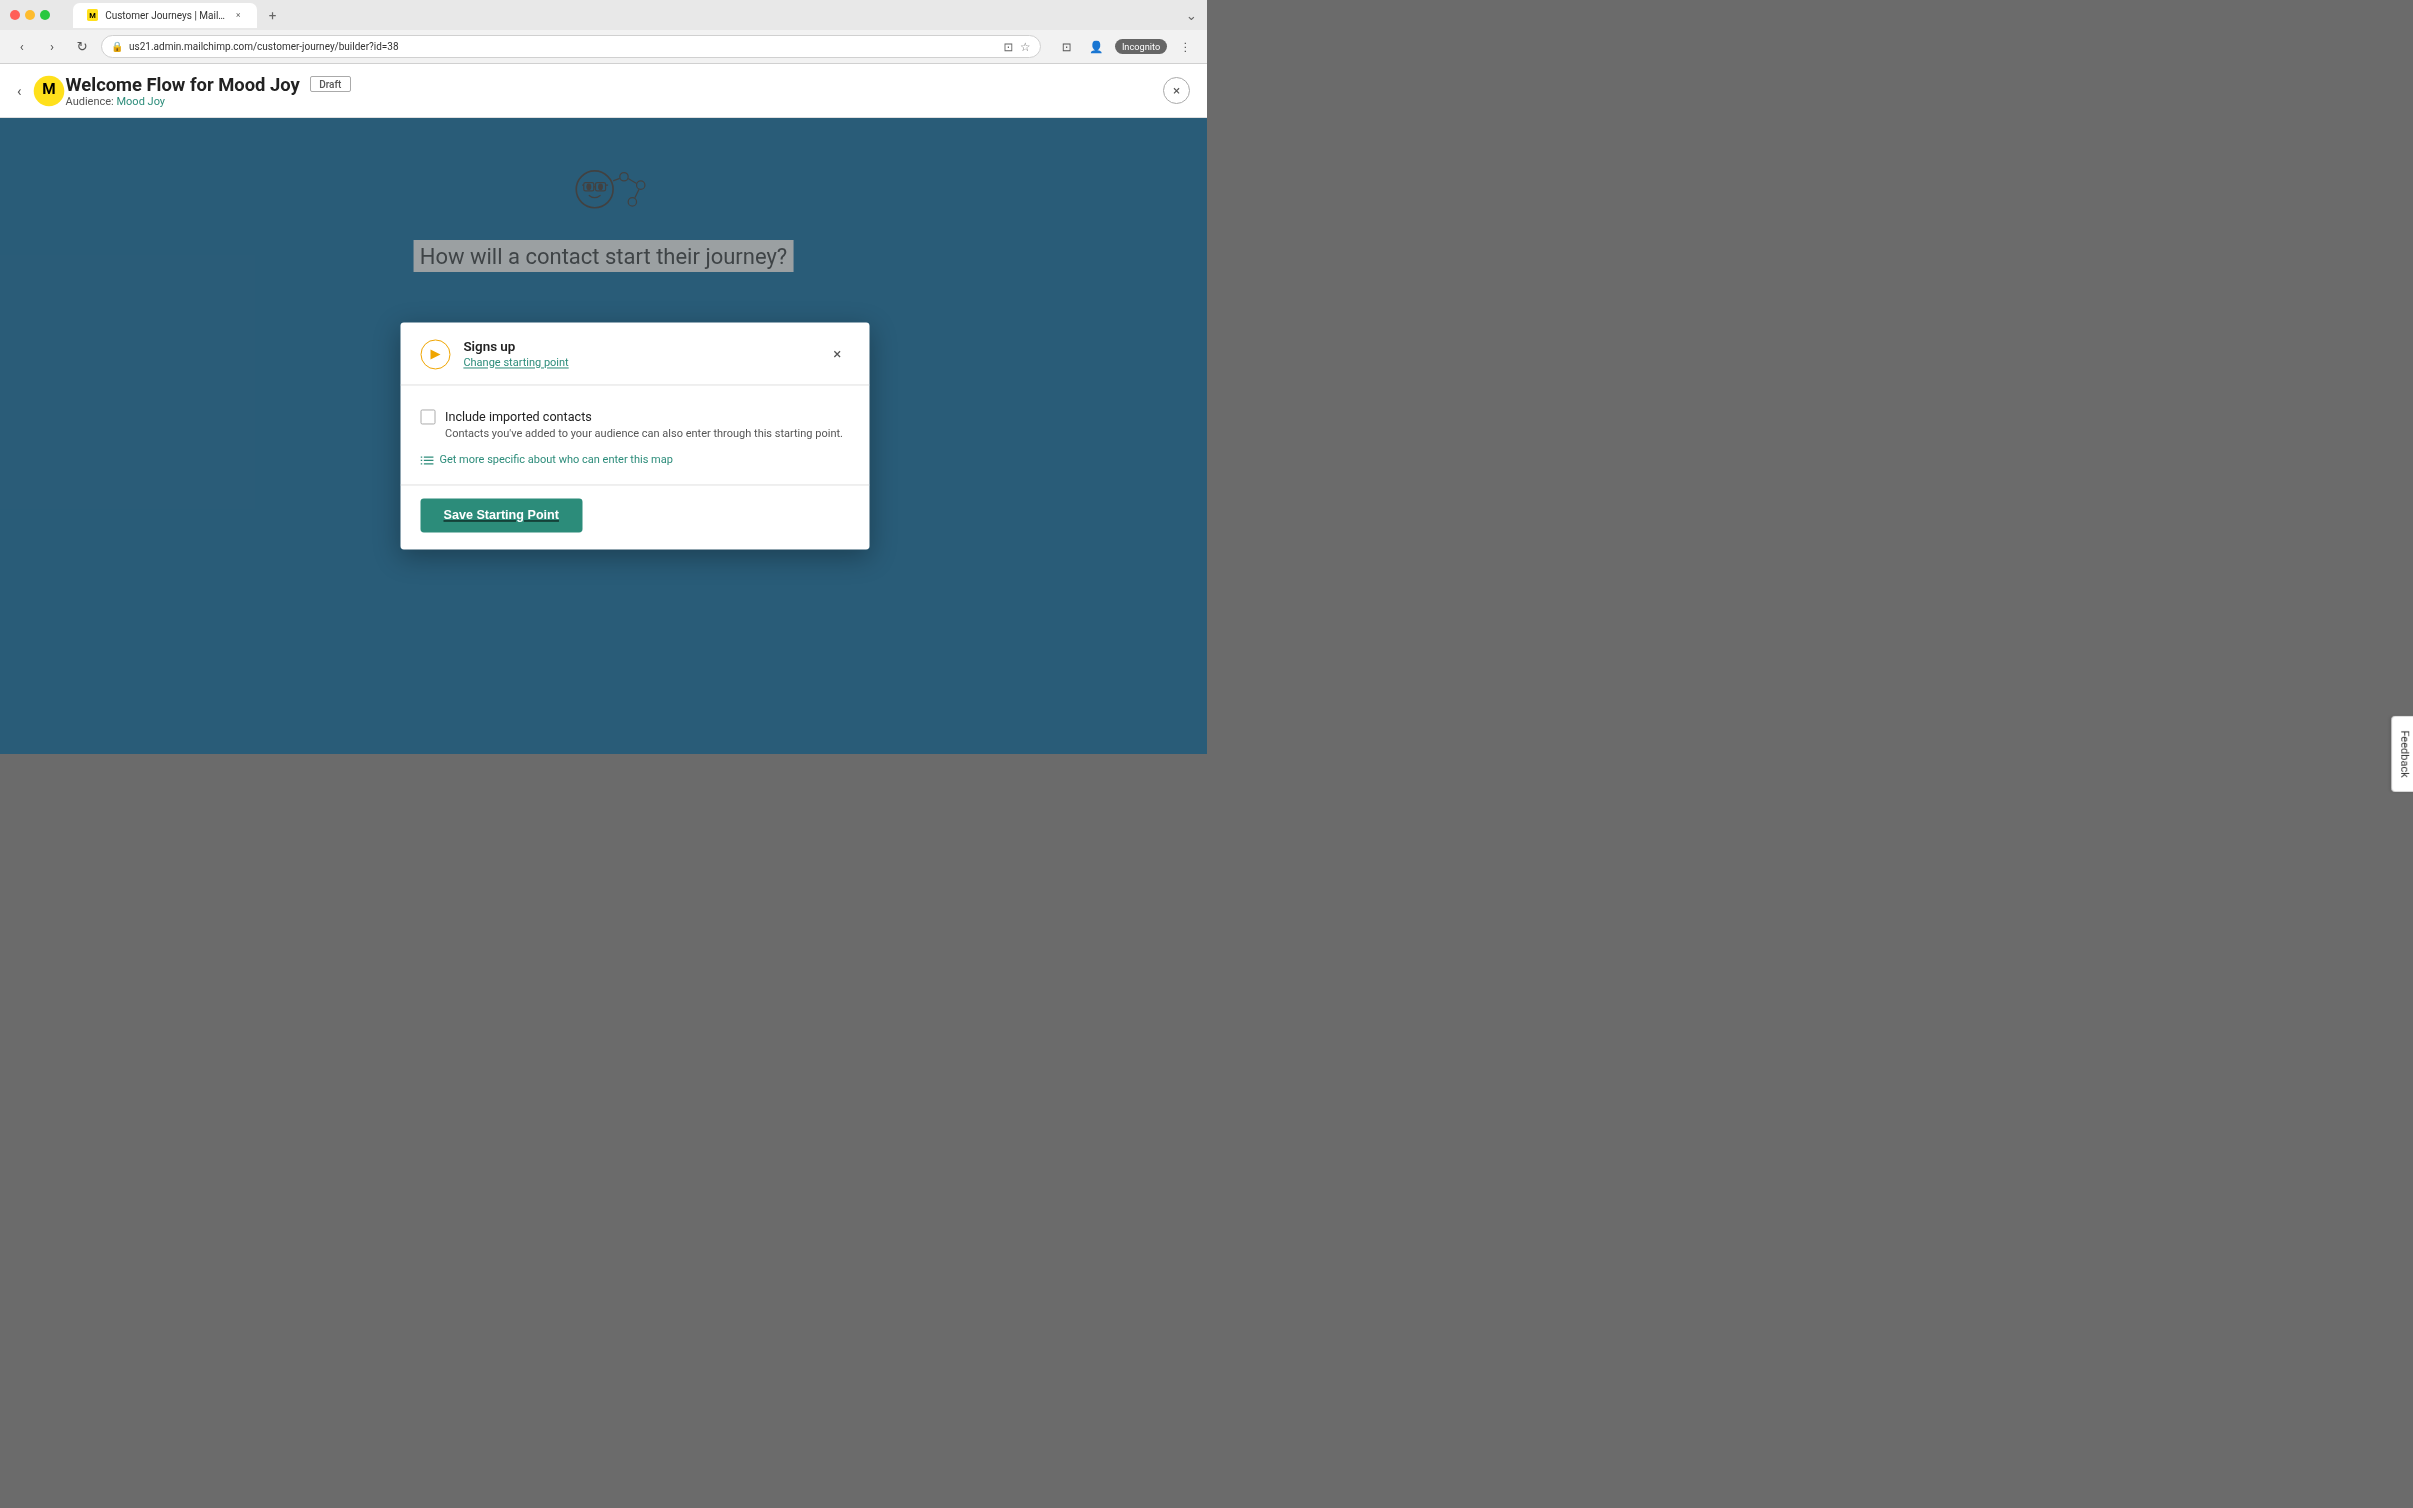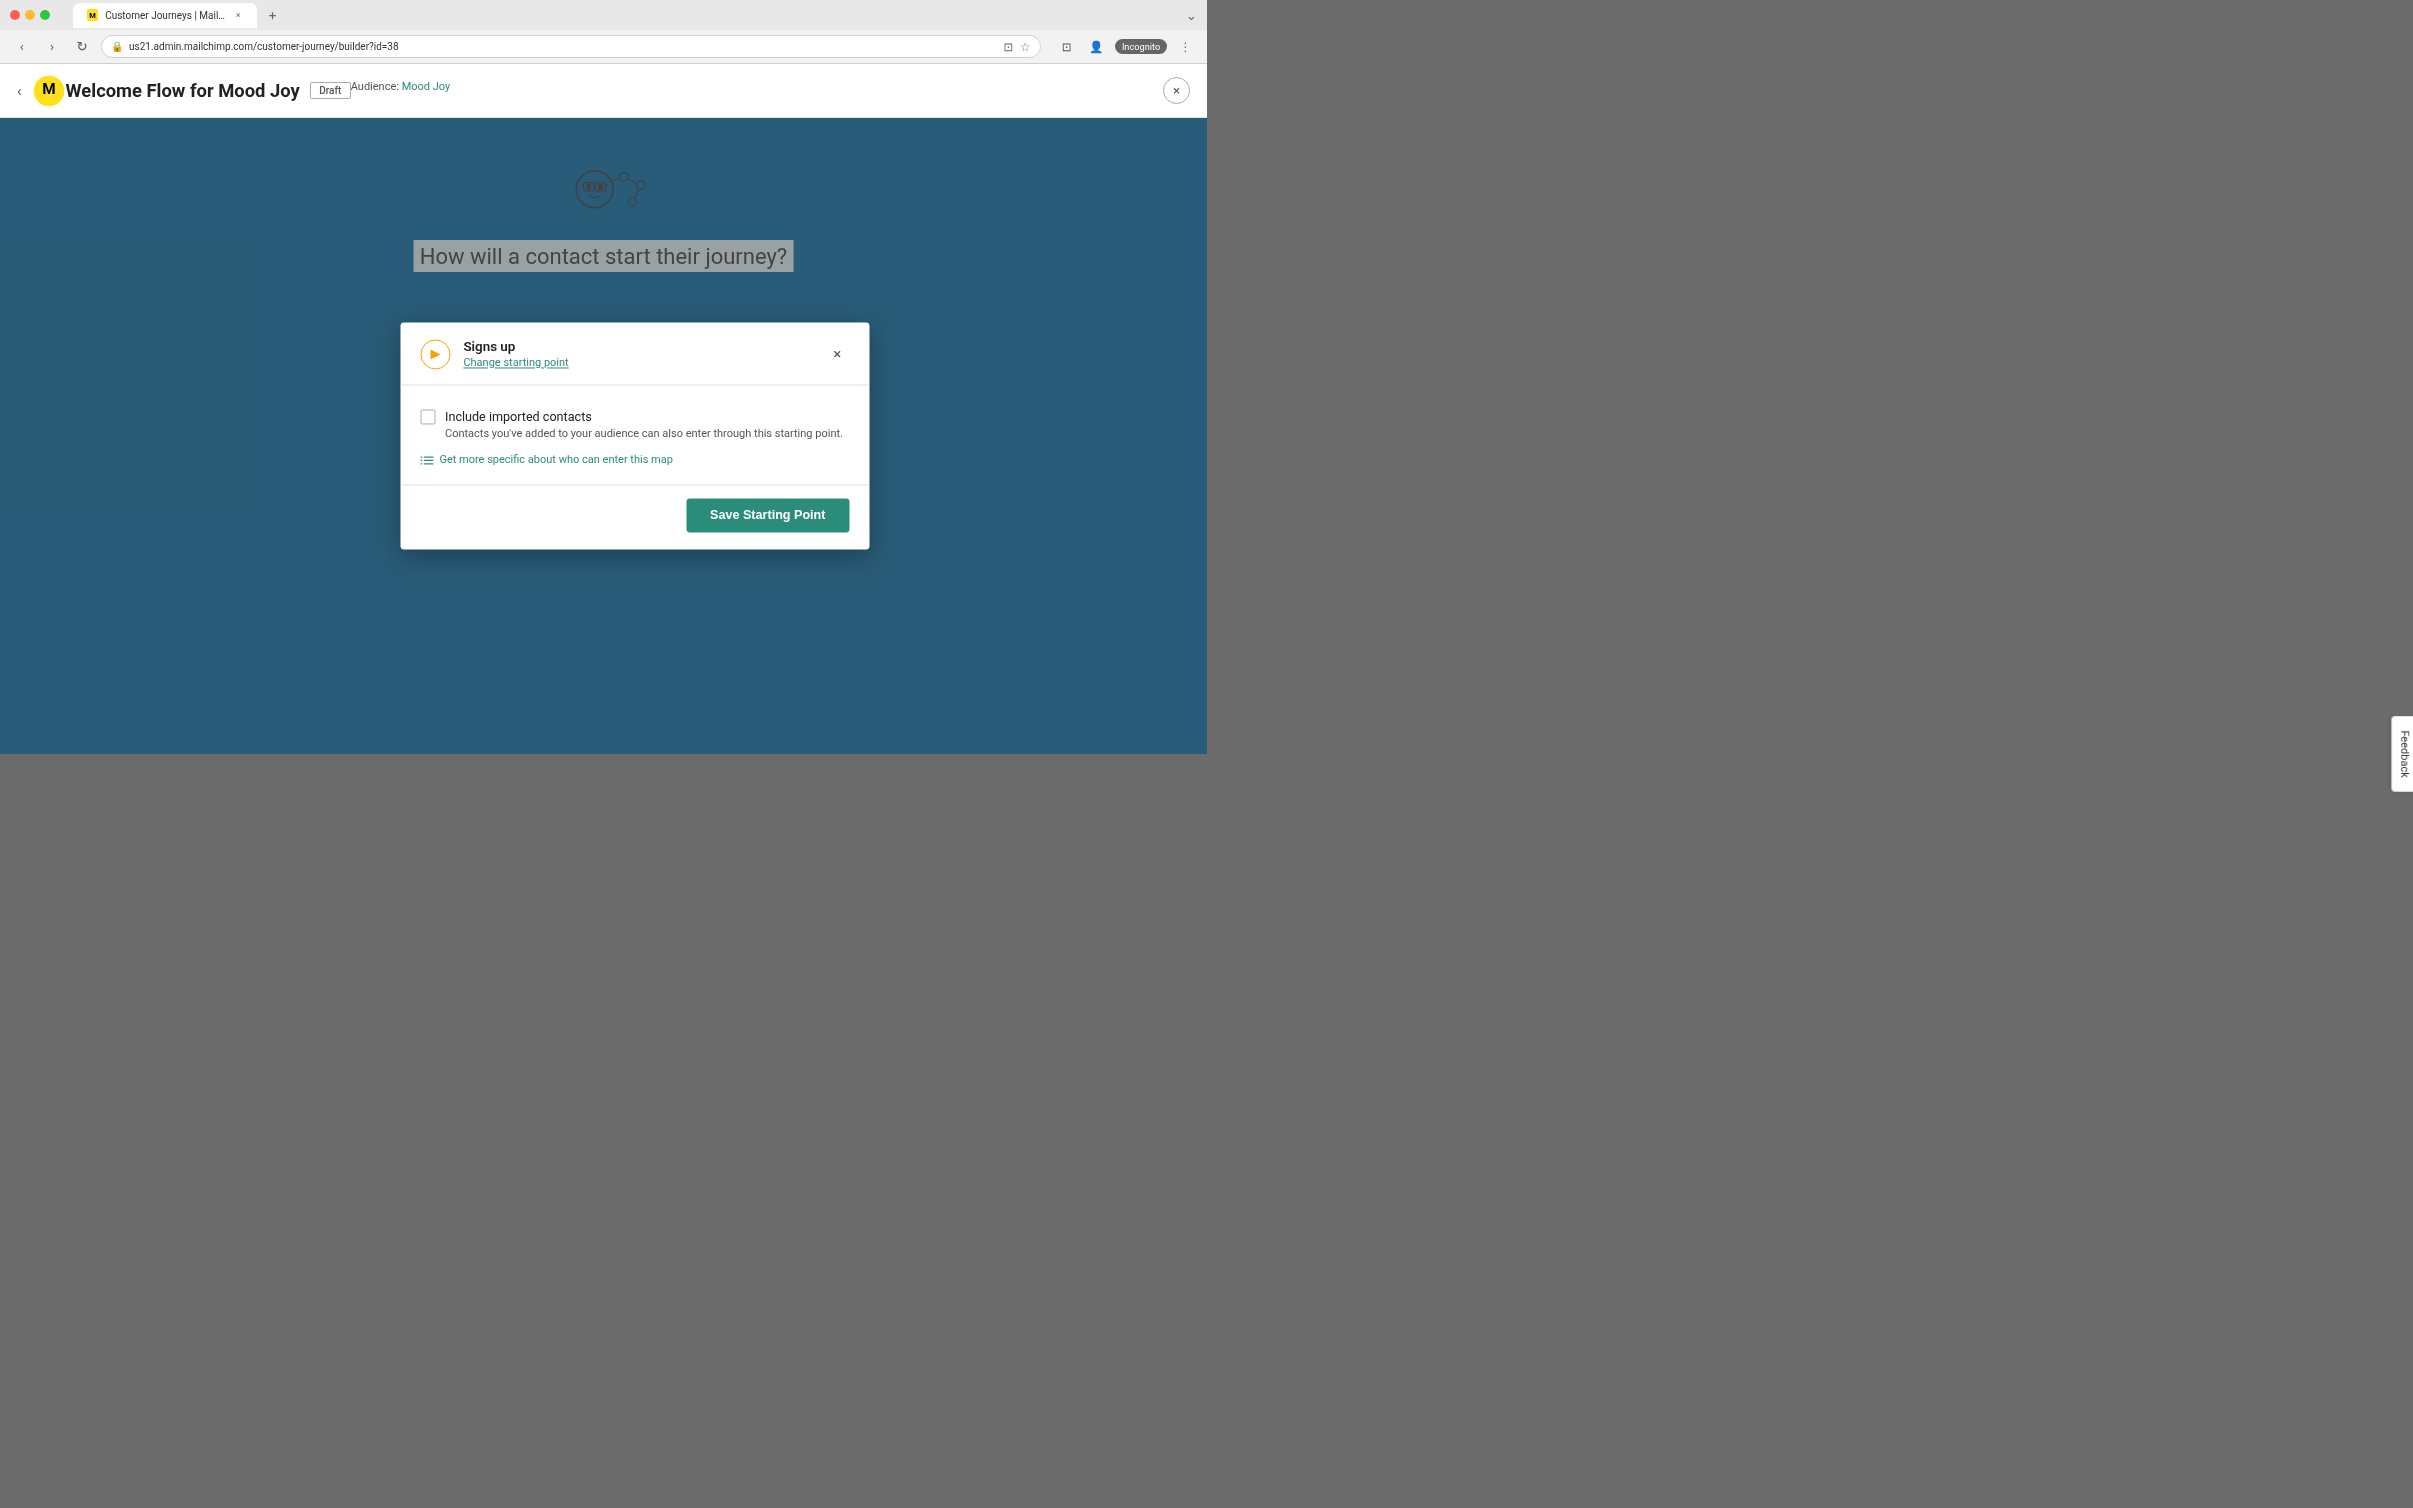--- a/index.html
+++ b/index.html
@@ -206,20 +206,21 @@
 
     .app-header-back {
       color: #555;
       font-size: 15px;
       cursor: pointer;
       margin-right: 10px;
     }
 
     .app-title-area {
       display: flex;
+      flex-direction: column;
     }
 
     .app-title-row {
       display: flex;
       align-items: center;
       gap: 10px;
     }
 
     .app-title {
       font-size: 18.4px;
@@ -429,22 +430,22 @@
       width: 13.4px;
       height: 13.4px;
       display: flex;
       align-items: center;
       justify-content: center;
     }
 
     .modal-footer {
       padding: 13.4px 20px 17px;
       display: flex;
-      justify-content: flex-end;
       border-top: 0.8px solid #e0e0e0;
+      text-decoration: underline;
     }
 
     .save-btn {
       background: #2c8c7a;
       color: white;
       border: none;
       border-radius: 3.4px;
       padding: 10px 23.5px;
       font-size: 12.6px;
       font-weight: 600;

